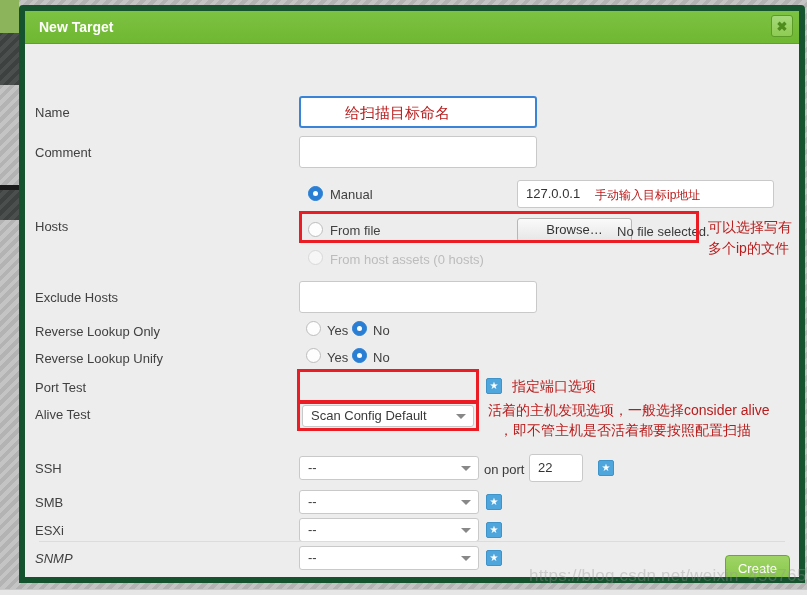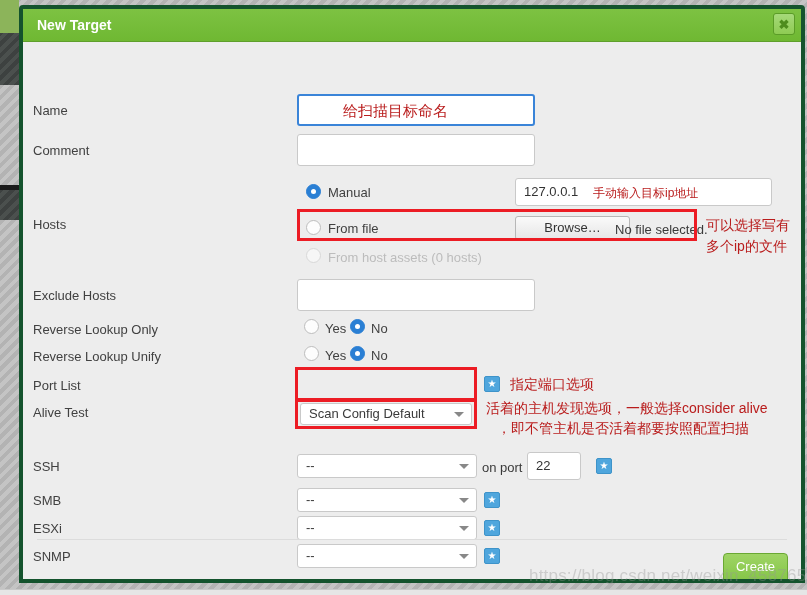--- a/index.html
+++ b/index.html
@@ -57,21 +57,21 @@
   }
 
   
   #dialog {
     position: absolute;
     left: 19px;
     top: 5px;
     width: 786px;
     height: 578px;
     background: #ededed;
-    border: 4px solid #14532d;
+    border: 6px solid #14532d;
     border-radius: 4px 4px 0 0;
     box-sizing: border-box;
     overflow: hidden;
   }
 
   #titlebar {
     height: 32px;
     background: linear-gradient(to bottom, #7dc242 0%, #6fb832 100%);
     border-bottom: 1px solid #5f9f2c;
     position: relative;
@@ -326,21 +326,21 @@
     <div class="radio-lbl" style="left:302px; top:279px;">Yes</div>
     <div class="radio on" style="left:327px; top:277px;"></div>
     <div class="radio-lbl" style="left:348px; top:279px;">No</div>
 
     <div class="lbl" style="left:10px; top:307px;">Reverse Lookup Unify</div>
     <div class="radio" style="left:281px; top:304px;"></div>
     <div class="radio-lbl" style="left:302px; top:306px;">Yes</div>
     <div class="radio on" style="left:327px; top:304px;"></div>
     <div class="radio-lbl" style="left:348px; top:306px;">No</div>
 
-    <div class="lbl" style="left:10px; top:336px;">Port List</div>
+    <div class="lbl" style="left:10px; top:336px;">Port Test</div>
     <div class="redbox" style="left:272px; top:325px; width:182px; height:34px;"></div>
     <div class="star-btn" style="left:461px; top:334px;">★</div>
     <div class="redtxt" style="left:487px; top:333px;">指定端口选项</div>
 
     <div class="lbl" style="left:10px; top:363px;">Alive Test</div>
     <div class="selbox" style="left:277px; top:361px; width:172px; height:22px; line-height:20px;">
       <span>Scan Config Default</span>
       <span class="caret"></span>
     </div>
     <div class="redbox" style="left:272px; top:357px; width:182px; height:30px;"></div>
@@ -364,21 +364,21 @@
     </div>
     <div class="star-btn" style="left:461px; top:450px;">★</div>
 
     <div class="lbl" style="left:10px; top:479px;">ESXi</div>
     <div class="selbox" style="left:274px; top:474px; width:180px; height:24px; line-height:22px;">
       <span>--</span>
       <span class="caret"></span>
     </div>
     <div class="star-btn" style="left:461px; top:478px;">★</div>
 
-    <div class="lbl" style="left:10px; top:507px;">SNMP</div>
+    <div class="lbl" style="left:10px; top:507px;font-style:italic;">SNMP</div>
     <div class="selbox" style="left:274px; top:502px; width:180px; height:24px; line-height:22px;">
       <span>--</span>
       <span class="caret"></span>
     </div>
     <div class="star-btn" style="left:461px; top:506px;">★</div>
 
     <div id="footer-sep"></div>
     <div id="create-btn">Create</div>
 
   </div>

